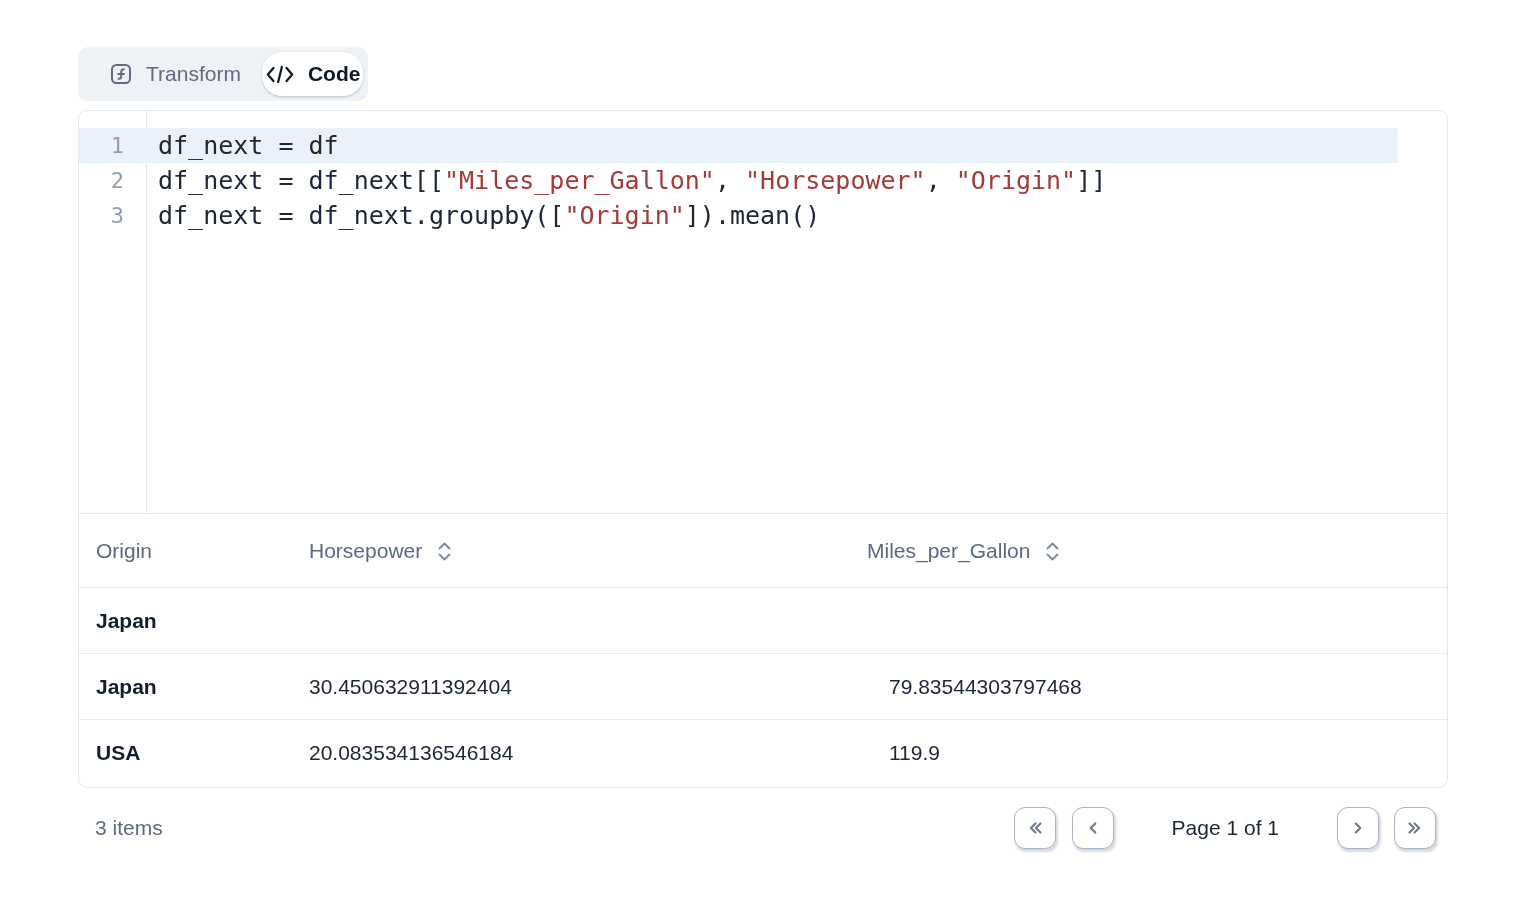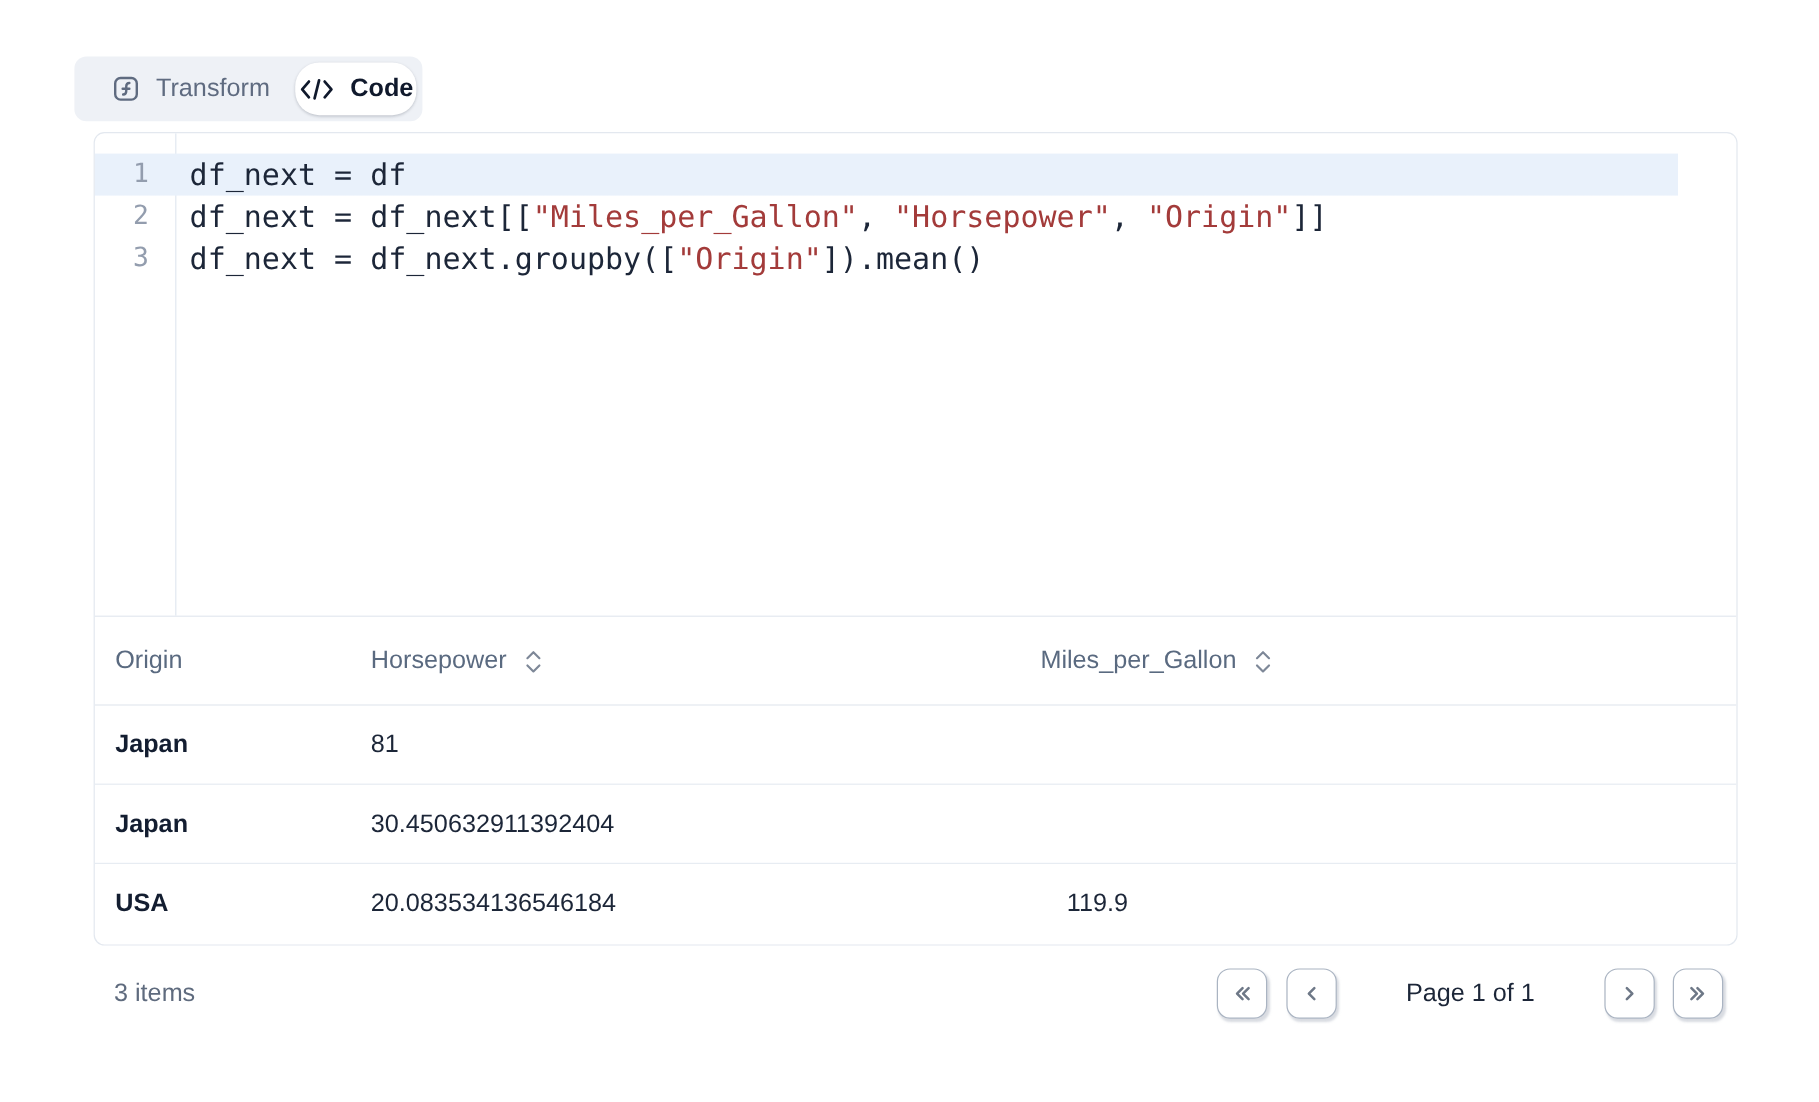--- a/index.html
+++ b/index.html
@@ -3,21 +3,21 @@
 <meta charset="utf-8">
 <style>
   * { margin:0; padding:0; box-sizing:border-box; }
   html,body { background:#ffffff; }
   body { font-family:"Liberation Sans", sans-serif; }
 
   .page { position:relative; width:1516px; height:918px; background:#fff; overflow:hidden; }
 
   
   .tabbar {
-    position:absolute; left:62px; top:47px; height:54px;
+    position:absolute; left:78px; top:47px; height:54px;
     background:var(--tab-bar-bg); border-radius:10px;
     display:inline-flex; align-items:center; padding:0 5px;
   }
   .tab { display:flex; align-items:center; gap:13px; height:44px; border-radius:8px;
          font-size:21px; cursor:pointer; }
   .tab-inactive { color:var(--tab-inactive-text); font-weight:500; padding:0 21px 0 26px; }
   .tab-active  { color:var(--tab-active-text); font-weight:600; padding:0 3px;
                  background:var(--active-tab-bg);
                  box-shadow:0 1px 3px rgba(16,24,40,.14), 0 1px 2px rgba(16,24,40,.08);border-radius:20px; }
   .tab .ticon { display:flex; align-items:center; }
@@ -142,26 +142,26 @@
             <svg width="15" height="21" viewBox="0 0 15 21" fill="none" stroke="currentColor" stroke-width="1.8" stroke-linecap="round" stroke-linejoin="round">
               <polyline points="2.5 7.5 7.5 2.5 12.5 7.5"></polyline>
               <polyline points="2.5 13.5 7.5 18.5 12.5 13.5"></polyline>
             </svg>
           </span>
         </div>
       </div>
       <div id="table-body">
   <div class="trow">
     <div class="cell cell-origin col-1">Japan</div>
-    <div class="cell col-3">81</div>
   </div>
 
   <div class="trow">
     <div class="cell cell-origin col-1">Japan</div>
     <div class="cell col-2">30.450632911392404</div>
+    <div class="cell col-3">79.83544303797468</div>
   </div>
 
   <div class="trow">
     <div class="cell cell-origin col-1">USA</div>
     <div class="cell col-2">20.083534136546184</div>
     <div class="cell col-3">119.9</div>
   </div>
 </div>
     </div>
   </div>

